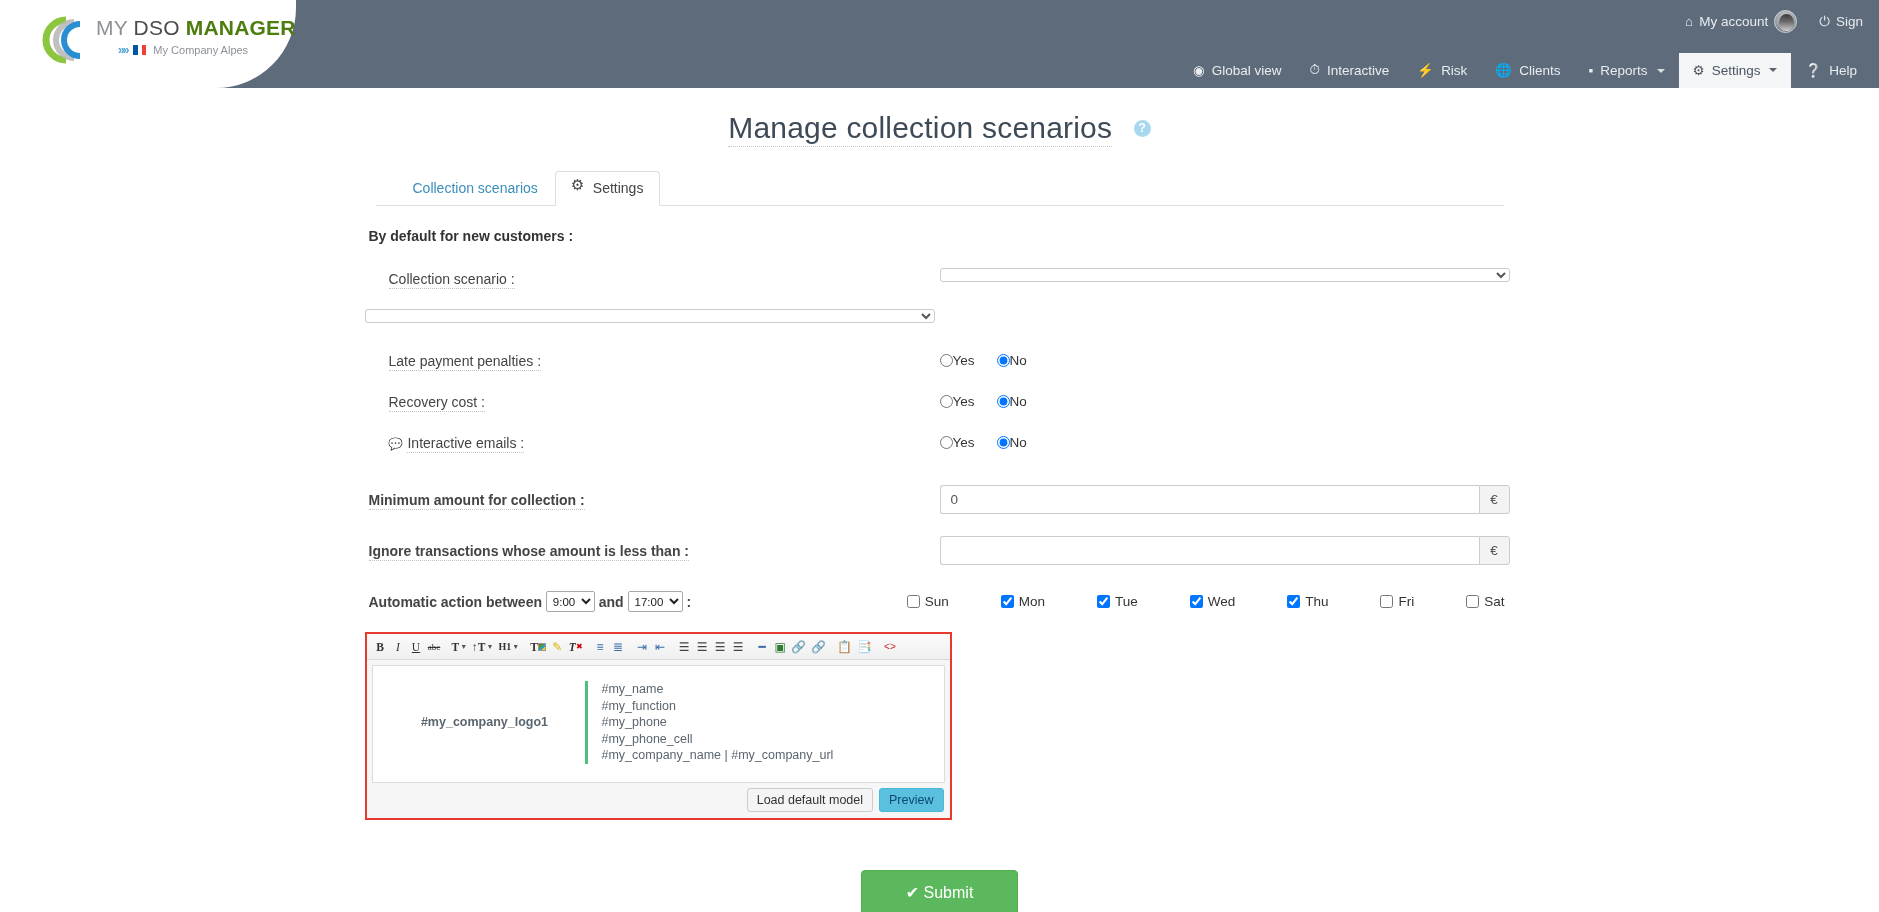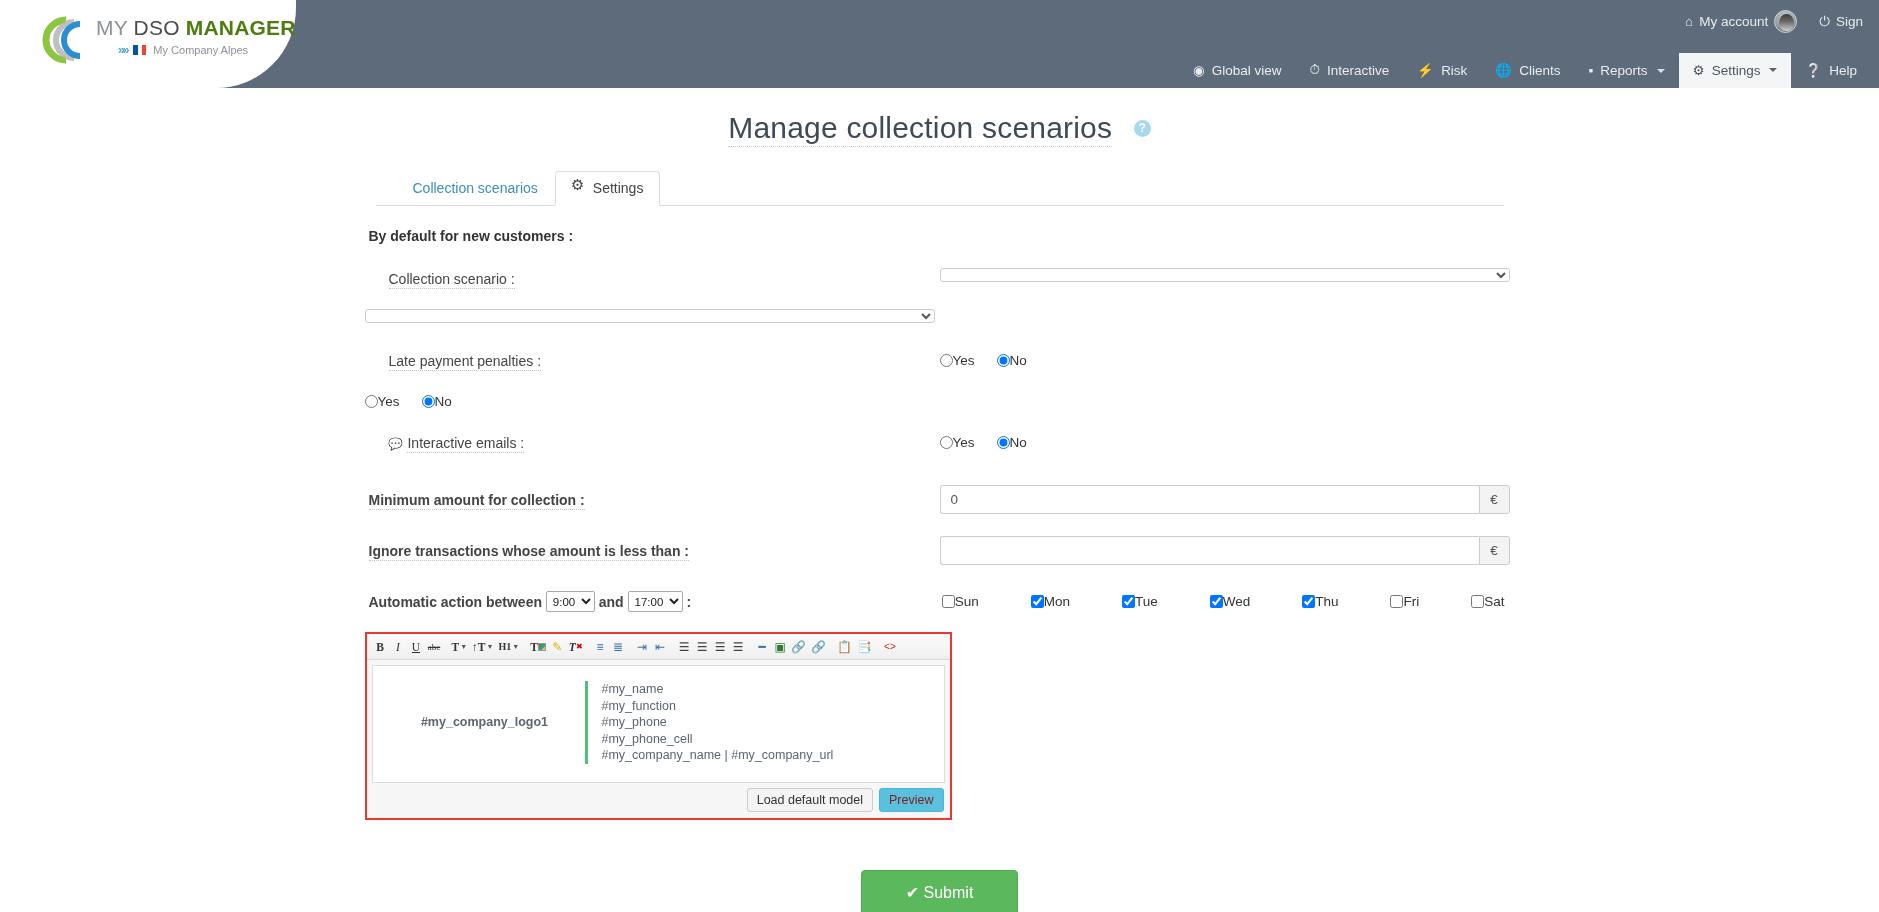--- a/index.html
+++ b/index.html
@@ -141,21 +141,21 @@
     width:31px; height:29px; border:1px solid #ccc; border-radius:0 3px 3px 0;
     background:#f3f3f3; color:#555; font-size:13.5px;
     display:flex; align-items:center; justify-content:center;
   }
 
   .timesel{
     height:21px; font-size:11.5px; padding:0 2px; border:1px solid #a9a9a9; border-radius:2px;
     background:#fff; color:#222; font-family:"Liberation Sans", sans-serif; vertical-align:1px;
   }
   .daylist{ display:flex; align-items:center; gap:6px; font-size:13.5px; color:#333; }
-  .daylist label{ display:flex; align-items:center; margin-right:10px; cursor:pointer;padding-left:36px; }
+  .daylist label{ display:flex; align-items:center; gap:5px; margin-right:10px; cursor:pointer;padding-left:36px; }
 
   .hashtag{
     background:#d7ecf7; color:#2b6c8f; padding:1px 5px; border-radius:2px;
     font-weight:700; font-size:13.5px;
   }
   .hint{
     color:#3c8dbc; font-size:12.5px; margin-top:3px; padding-left:0px; font-weight:700;
   }
 
   
@@ -193,21 +193,21 @@
   .sig-lines{ line-height:16.5px; font-size:12.5px; color:#5b6670; }
   .editor-foot{
     display:flex; justify-content:flex-end; align-items:center; gap:6px;
     padding:0 6px 6px 0;
   }
   .btn-sm{
     font-size:12.5px; padding:4px 9px; border-radius:3px; cursor:pointer;
     border:1px solid #ccc; background:#f4f4f4; color:#333;
     font-family:"Liberation Sans", sans-serif;
   }
-  .btn-sm.blue{ background:#5bc0de; border-color:#46b8da; color:#7f1d1d; }
+  .btn-sm.blue{ background:#5bc0de; border-color:#46b8da; color:#0c4a6e; }
 
   .submit-wrap{ text-align:center; margin-top:46px; }
   .btn-submit{
     background:#5cb85c; border:1px solid #4cae4c; color:#fff;
     font-size:16px; padding:12px 44px; border-radius:4px; cursor:pointer;
     font-family:"Liberation Sans", sans-serif;
   }
 </style>
 </head>
 <body>
@@ -331,20 +331,23 @@
           <span>Yes</span>
         </label>
         <label>
           <input type="radio" name="lpp" checked="" style="">
           <span>No</span>
         </label>
       </div>
     </div>
 
     <div class="row">
+      <div class="lbl">
+        <span class="dotted">Recovery cost :</span>
+      </div>
       <div class="ctl radio-group">
         <label>
           <input type="radio" name="rc" style="">
           <span>Yes</span>
         </label>
         <label>
           <input type="radio" name="rc" checked="" style="">
           <span>No</span>
         </label>
       </div>

